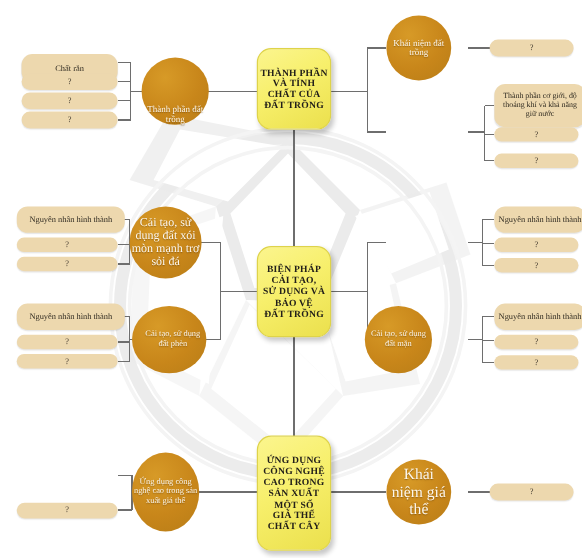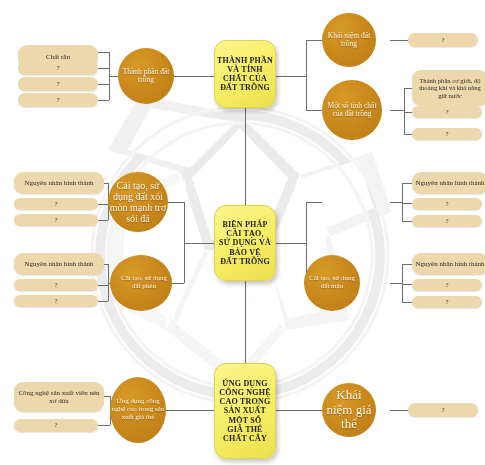--- a/index.html
+++ b/index.html
@@ -170,48 +170,40 @@
 
   <div class="node center" style="left:214px;top:40px;width:62px;height:68px;font-size:8px;">
     <div>
       <span>THÀNH PHẦN</span>
       <span>VÀ TÍNH</span>
       <span>CHẤT CỦA</span>
       <span>ĐẤT TRỒNG</span>
     </div>
   </div>
 
-  <div class="circle" style="position:absolute;z-index:3;left:118px;top:48px;width:56px;height:56px;font-size:7.5px;">
+  <div class="circle" style="position:absolute;z-index:3;left:118px;top:48px;width:56px;height:56px;font-size:7.5px;align-items:flex-end;">
     <div>
       <span>Thành phần</span>
       <span>đất trồng</span>
     </div>
   </div>
 
   <div class="pill" style="position:absolute;z-index:3;left:18px;top:45px;width:80px;height:24px;font-size:7px;">Chất rắn</div>
   <div class="pill q" style="position:absolute;z-index:3;left:18px;top:61px;width:80px;height:14px;font-size:7px;">?</div>
   <div class="pill q" style="position:absolute;z-index:3;left:18px;top:77px;width:80px;height:14px;font-size:7px;">?</div>
   <div class="pill q" style="position:absolute;z-index:3;left:18px;top:93px;width:80px;height:14px;font-size:7px;">?</div>
 
   <div class="circle" style="position:absolute;z-index:3;left:322px;top:13px;width:54px;height:54px;font-size:7.5px;">
     <div>
       <span>Khái niệm</span>
       <span>đất trồng</span>
     </div>
   </div>
   <div class="pill q" style="position:absolute;z-index:3;left:408px;top:33px;width:70px;height:14px;font-size:7px;">?</div>
 
-  <div class="circle" style="position:absolute;z-index:3;left:322px;top:80px;width:60px;height:60px;font-size:7.5px;">
-    <div>
-      <span>Một số</span>
-      <span>tính chất</span>
-      <span>của</span>
-      <span>đất trồng</span>
-    </div>
-  </div>
   <div class="pill" style="position:absolute;z-index:3;left:412px;top:70px;width:70px;height:36px;font-size:6.6px;padding:0 3px;">Thành phần cơ giới, độ thoáng khí và khả năng giữ nước</div>
   <div class="pill q" style="position:absolute;z-index:3;left:412px;top:106px;width:70px;height:12px;font-size:7px;">?</div>
   <div class="pill q" style="position:absolute;z-index:3;left:412px;top:128px;width:70px;height:12px;font-size:7px;">?</div>
 
   <div class="node center" style="left:214px;top:205px;width:62px;height:76px;font-size:8px;">
     <div>
       <span>BIỆN PHÁP</span>
       <span>CẢI TẠO,</span>
       <span>SỬ DỤNG VÀ</span>
       <span>BẢO VỆ</span>
@@ -271,21 +263,20 @@
 
   <div class="circle" style="position:absolute;z-index:3;left:110px;top:377px;width:56px;height:66px;font-size:7px;border-radius:50%;">
     <div>
       <span>Ứng dụng</span>
       <span>công nghệ</span>
       <span>cao trong</span>
       <span>sản xuất</span>
       <span>giá thể</span>
     </div>
   </div>
-  <div class="pill" style="position:absolute;z-index:3;left:14px;top:382px;width:84px;height:30px;font-size:7px;padding:0 3px;">Công nghệ sản xuất viên nén xơ dừa</div>
   <div class="pill q" style="position:absolute;z-index:3;left:14px;top:419px;width:84px;height:13px;font-size:7px;">?</div>
 
   <div class="circle" style="position:absolute;z-index:3;left:322px;top:383px;width:54px;height:54px;font-size:13px;">
     <div>
       <span>Khái niệm</span>
       <span>giá thể</span>
     </div>
   </div>
   <div class="pill q" style="position:absolute;z-index:3;left:408px;top:403px;width:70px;height:14px;font-size:7px;">?</div>
 

